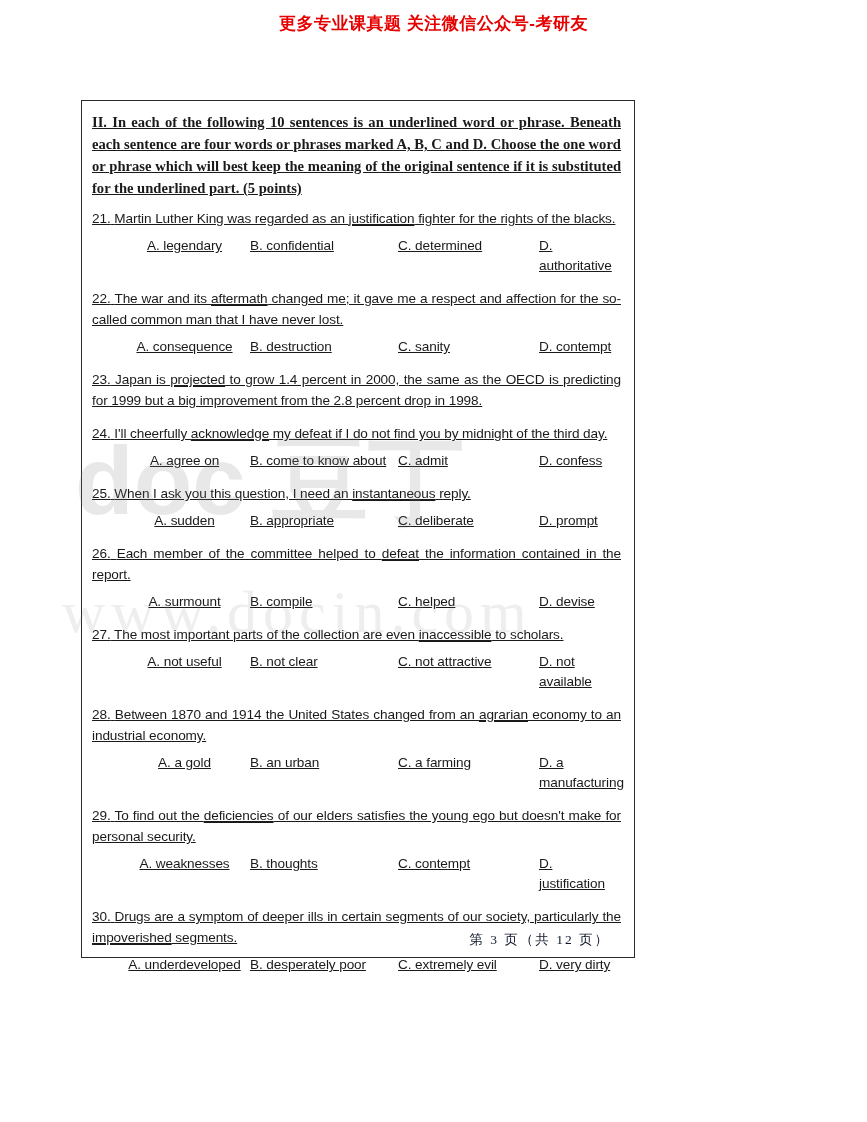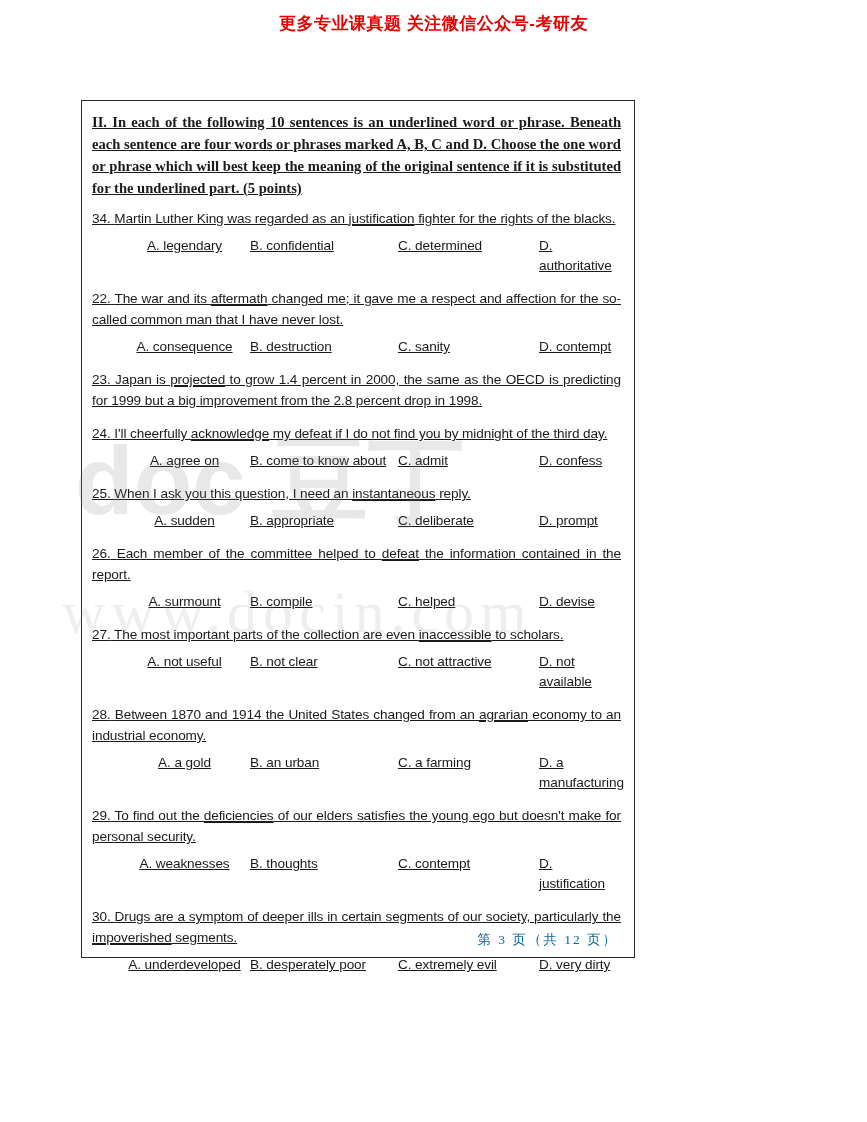--- a/index.html
+++ b/index.html
@@ -69,24 +69,24 @@
     line-height: 20px;
     letter-spacing: -0.1px;
   }
   .opt-a { width: 131px; flex: 0 0 auto; text-align: center; }
   .opt-b { width: 148px; flex: 0 0 auto; }
   .opt-c { width: 141px; flex: 0 0 auto; }
   .opt-d { flex: 1 1 auto; }
   .footer-page {
     position: absolute;
     bottom: 8px;
-    right: 16px;
+    right: 24px;
     font-size: 13.5px;
     font-family: "Liberation Serif", serif;
-    color: #0369a1;
+    color: #0f172a;
     letter-spacing: 2px;
   }
   .watermark-logo {
     position: absolute;
     top: 418px;
     left: 75px;
     width: 600px;
     font-size: 96px;
     font-weight: bold;
     color: rgba(130, 130, 130, 0.18);
@@ -122,21 +122,21 @@
 
   <div class="watermark-url">www.docin.com</div>
 
   <div class="exam-box">
 
     <div class="instructions">II. In each of the following 10 sentences is an underlined word or phrase. Beneath each sentence are four words or phrases marked A, B, C and D. Choose the one word or phrase which will best keep the meaning of the original sentence if it is substituted for the underlined part. (5 points)</div>
 
     <div id="questions-list">
   <div class="question">
     <div class="q-sentence">
-      <span>34.</span><span> </span><span>Martin Luther King was regarded as an </span><span class="q-underlined">justification</span><span> fighter for the rights of the blacks.</span>
+      <span>21.</span><span> </span><span>Martin Luther King was regarded as an </span><span class="q-underlined">justification</span><span> fighter for the rights of the blacks.</span>
     </div>
     <div class="options-row">
       <span class="opt-a">A. legendary</span>
       <span class="opt-b">B. confidential</span>
       <span class="opt-c">C. determined</span>
       <span class="opt-d">D. authoritative</span>
     </div>
   </div>
 
   <div class="question">

